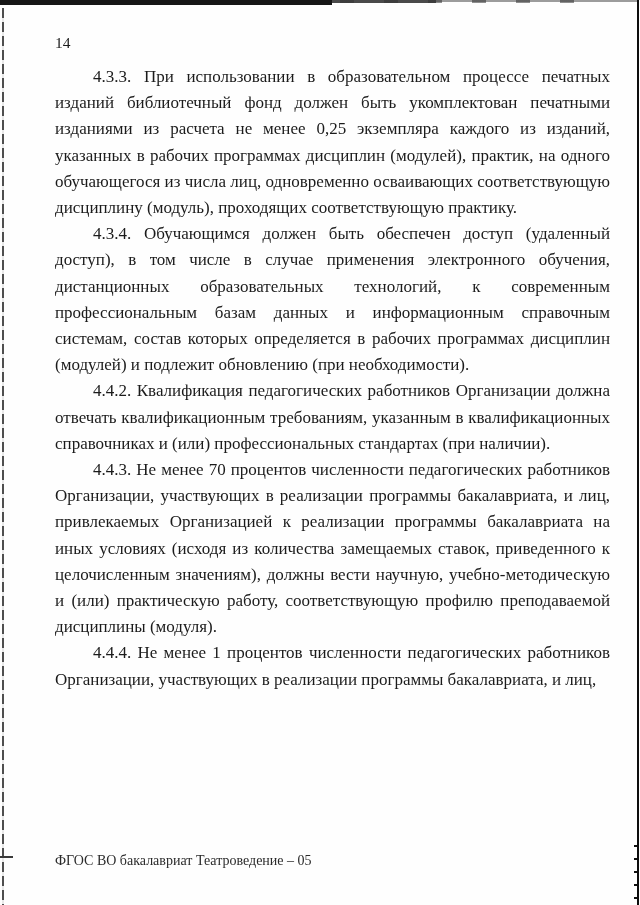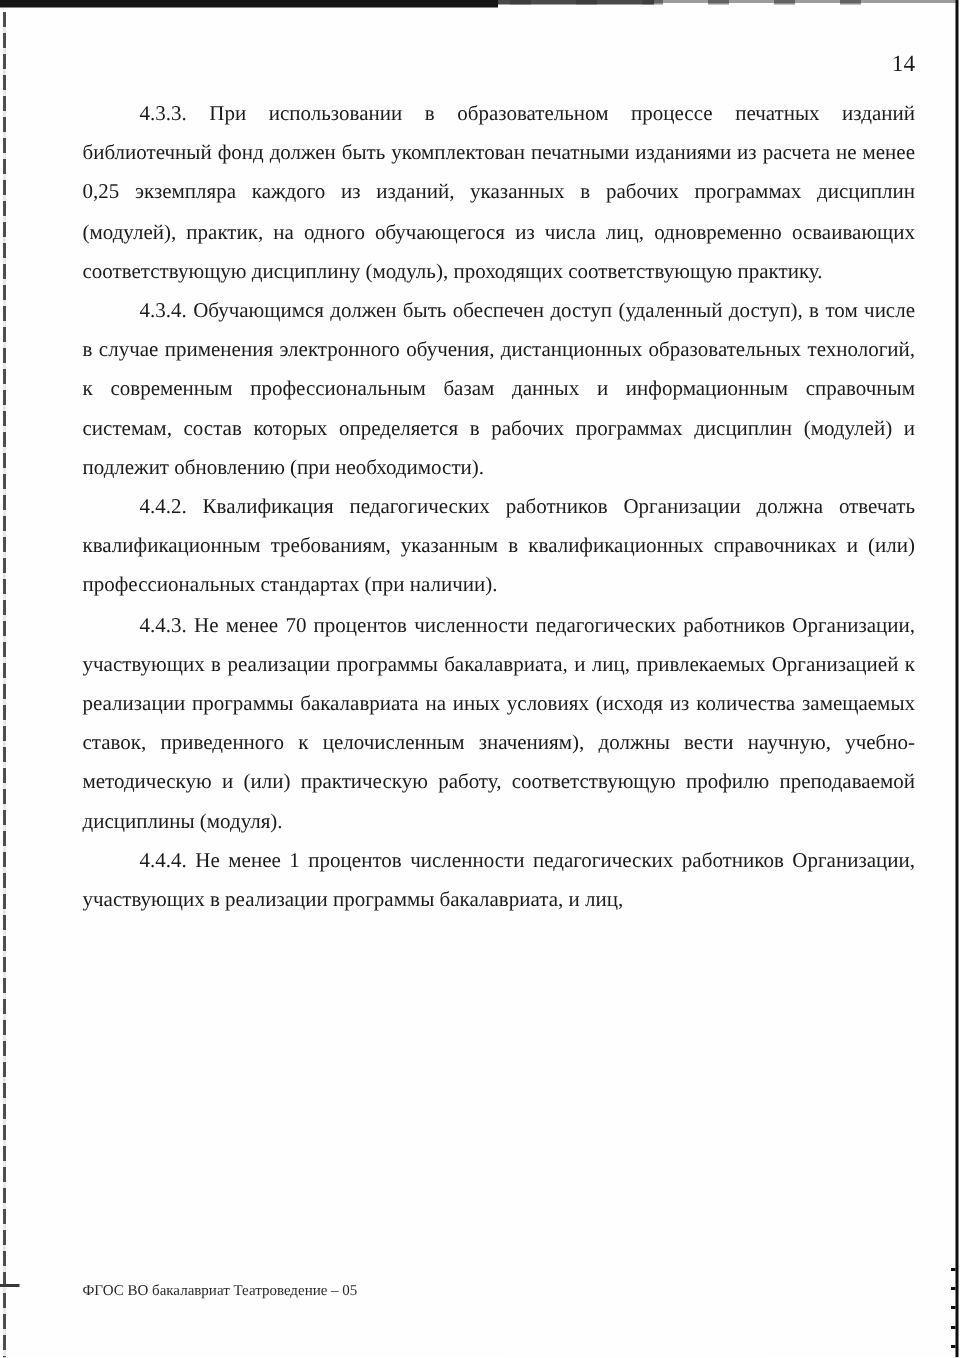--- a/index.html
+++ b/index.html
@@ -33,31 +33,31 @@
   }
   .edge-left-tick { position: absolute; left: 0; top: 856px; width: 13px; height: 2px; background: #3a3a3a; }
   
   .edge-right { position: absolute; right: 1px; top: 0; width: 2px; height: 905px; background: #0d0d0d; }
   .edge-right-notches {
     position: absolute; right: 3px; top: 845px; width: 3px; height: 58px;
     background: repeating-linear-gradient(180deg, #111 0 2px, transparent 2px 13px);
   }
   .page-number {
     position: absolute; left: 55px; top: 33px; width: 555px;
-    text-align: right; font-size: 15.5px; line-height: 20px;
+    text-align: left; font-size: 15.5px; line-height: 20px;
   }
   .doc-body {
     position: absolute; left: 55px; top: 64px; width: 555px;
-    font-size: 14px; line-height: 26.2px;
+    font-size: 17px; line-height: 26.2px;
     text-align: justify;
   }
   .doc-body p { margin: 0; text-indent: 38px; }
   .footer-code {
     position: absolute; left: 55px; top: 855px;
-    font-size: 10px; line-height: 12px; color: #2a2a2a;
+    font-size: 14px; line-height: 12px; color: #2a2a2a;
   }
 </style>
 </head>
 <body>
 
 <div class="page">
 
   <div class="edge-top-a"></div>
   <div class="edge-top-b"></div>
   <div class="edge-top-c"></div>

